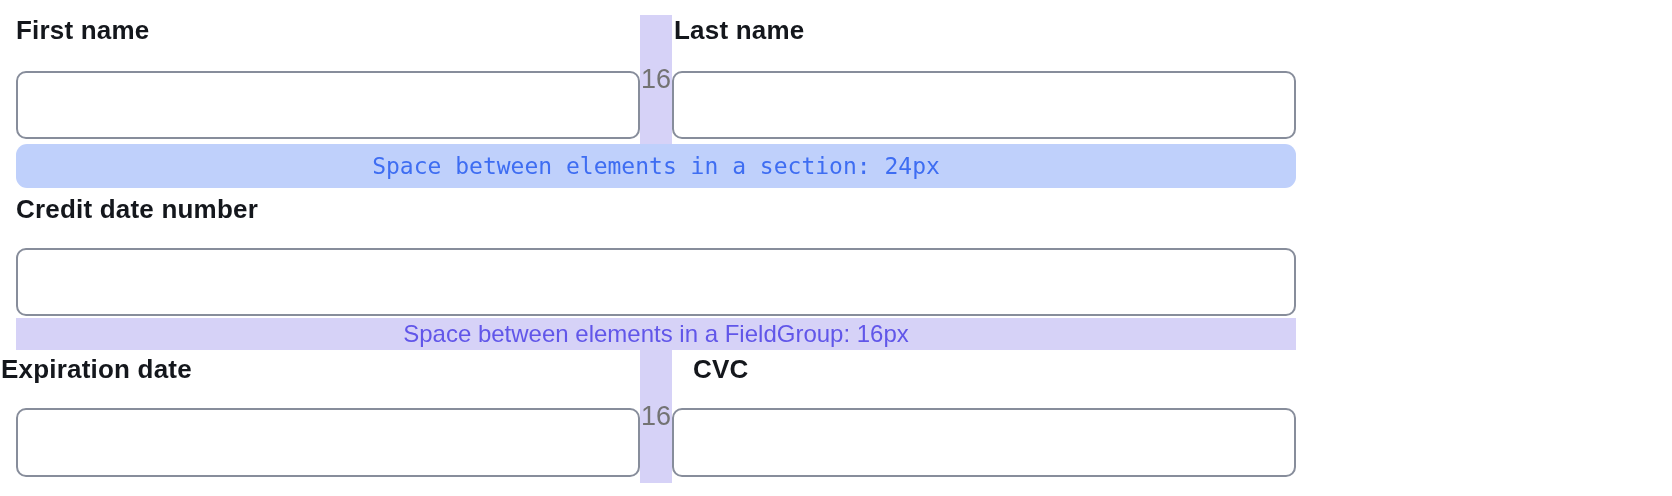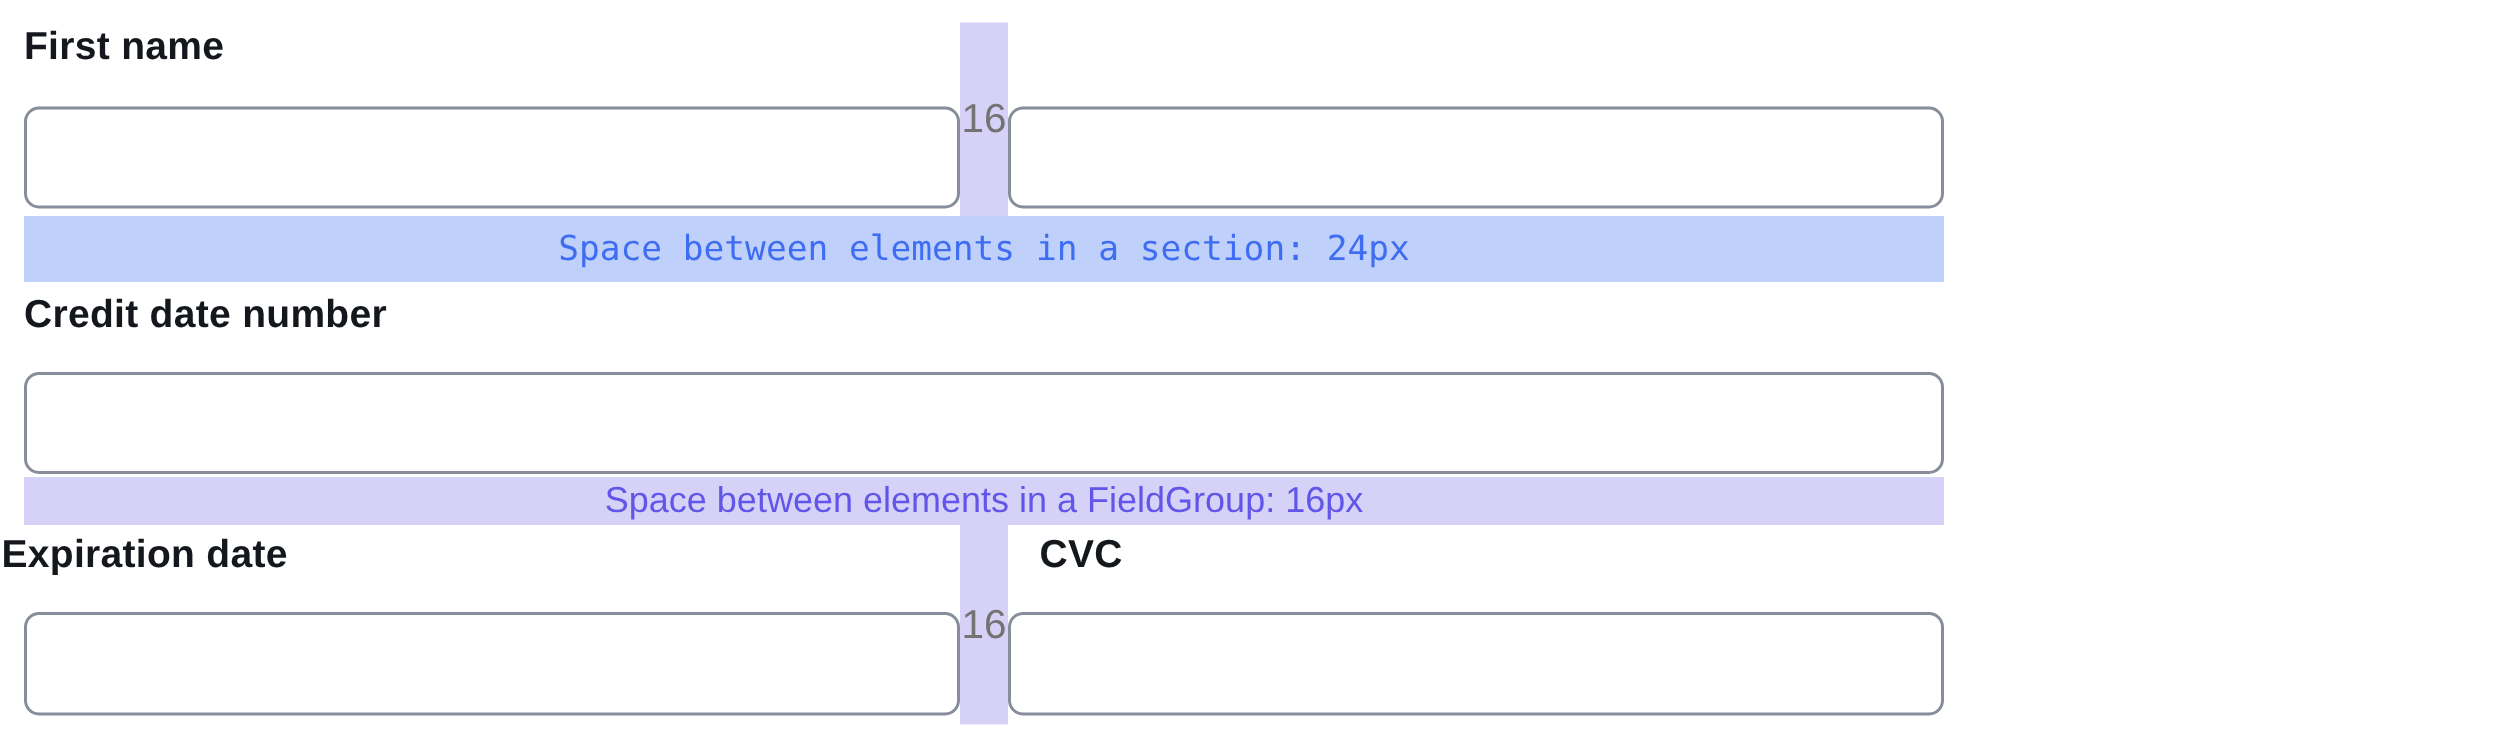--- a/index.html
+++ b/index.html
@@ -61,20 +61,21 @@
     justify-content: center;
     white-space: nowrap;
   }
   .band-section {
     top: 144px;
     height: 44px;
     background: #bfd0fb;
     color: #3e6df2;
     font-family: "DejaVu Sans Mono", monospace;
     font-size: 23px;
+    border-radius: 11px;
   }
   .band-fieldgroup {
     top: 318px;
     height: 32px;
     background: #d6d2f7;
     color: #6156e9;
     font-family: "Liberation Sans", sans-serif;
     font-size: 24px;
     text-align: center;
   }
@@ -89,20 +90,21 @@
   .inp-cc      { left: 16px;  top: 248px; width: 1280px; }
   .inp-exp     { left: 16px;  top: 408px; width: 624px; height: 69px; }
   .inp-cvc     { left: 672px; top: 408px; width: 624px; height: 69px; }
 </style>
 </head>
 <body>
 
 <div class="canvas">
 
   <span class="field-label lbl-first">First name</span>
+  <span class="field-label lbl-last">Last name</span>
 
   <div class="gap-bar gap-bar-top"></div>
   <span class="gap-size-label gap-size-top">16</span>
 
   <input type="text" class="text-input inp-first" value="" style="">
   <input type="text" class="text-input inp-last" value="" style="">
 
   <div class="spacing-band band-section">
     <span>Space between elements in a section: 24px</span>
   </div>

